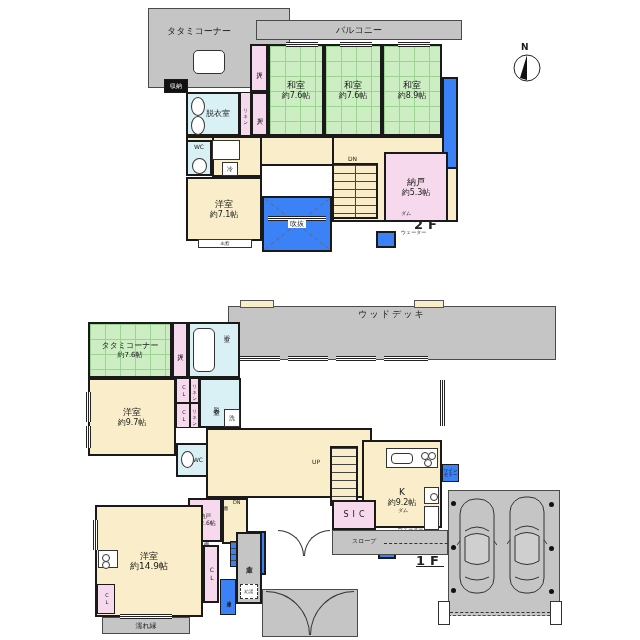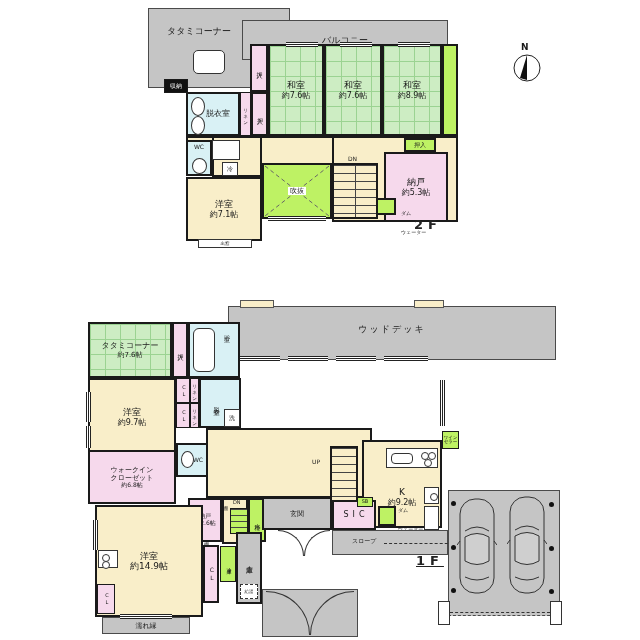--- a/index.html
+++ b/index.html
@@ -11,21 +11,21 @@
      text-align:center;line-height:1.15;}
   .deck{position:absolute;box-sizing:border-box;background:#c5c5c5;border:1px solid #4a4a4a;
         display:flex;flex-direction:column;align-items:center;justify-content:center;text-align:center;}
   .cream{background:#f9eec9;text-align:center;}
   .pink{background:#f6d9ec;}
   .blue{background:#d9f1f5;}
   .green{background:#cdedc3;
      background-image:linear-gradient(#9bd392 1px,transparent 1px),
                       linear-gradient(90deg,#9bd392 1px,transparent 1px);
      background-size:15px 15px;}
-  .white{background:#bef264;}
+  .white{background:#3b82f6;margin-top:33px;}
   .blk{background:#111;color:#fff;}
   .gray2{background:#c5c5c5;}
   .lbl{font-size:9px;}
   .lb8{font-size:8px;}
   .lb7{font-size:7px;}
   .lb6{font-size:6px;}
   .lb5{font-size:5px;}
   .lb4{font-size:4.5px;}
   .big{font-size:13px;letter-spacing:5px;font-weight:bold;color:#222;}
   .vt{writing-mode:vertical-rl;text-orientation:upright;letter-spacing:1px;}
@@ -47,21 +47,21 @@
   .leader{position:absolute;border-top:1px dashed #333;}
 </style>
 </head>
 <body>
 
 <div id="plan">
 
   <div class="deck" style="left:148px;top:8px;width:142px;height:80px;justify-content:flex-start;align-items:flex-start;">
     <span class="lbl" style="margin:16px 0 0 18px;">タタミコーナー</span>
   </div>
-  <div class="deck" style="left:242px;top:20px;width:206px;height:40px;">
+  <div class="deck" style="left:256px;top:20px;width:206px;height:20px;">
     <span class="lbl">バルコニー</span>
   </div>
 
   <div class="r cream" style="left:186px;top:136px;width:272px;height:30px;"></div>
   <div class="r cream" style="left:212px;top:136px;width:50px;height:41px;"></div>
   <div class="r cream" style="left:332px;top:136px;width:126px;height:86px;"></div>
 
   <div class="fix" style="left:193px;top:50px;width:32px;height:24px;border-radius:5px;border-width:1.5px;"></div>
   <div class="r pink" style="left:250px;top:44px;width:18px;height:48px;">
     <span class="lb6 vt">押入</span>
@@ -142,21 +142,21 @@
     <circle cx="15" cy="15" r="13" fill="none" stroke="#222"></circle>
     <path d="M15 2 L15 27 L8 25 Z" fill="#111"></path>
   </svg>
 
   <div class="winh" style="left:286px;top:42px;width:32px;"></div>
   <div class="winh" style="left:340px;top:42px;width:32px;"></div>
   <div class="winh" style="left:398px;top:42px;width:32px;"></div>
   <div class="winh" style="left:268px;top:216px;width:58px;"></div>
 
   <div class="deck" style="left:228px;top:306px;width:328px;height:54px;justify-content:flex-start;">
-    <span class="lbl" style="margin-top:16px;letter-spacing:2px;">ウッドデッキ</span>
+    <span class="lbl" style="margin-top:1px;letter-spacing:2px;">ウッドデッキ</span>
   </div>
   <div class="abs cream" style="left:240px;top:300px;width:34px;height:8px;border:1px solid #555;"></div>
   <div class="abs cream" style="left:414px;top:300px;width:30px;height:8px;border:1px solid #555;"></div>
 
   <div class="r cream" style="left:206px;top:428px;width:166px;height:70px;"></div>
   <div class="r cream" style="left:222px;top:498px;width:26px;height:46px;"></div>
 
   <div class="r green" style="left:88px;top:322px;width:84px;height:56px;">
     <span class="lb8">タタミコーナー</span>
     <span class="lb7">約7.6帖</span>
@@ -189,25 +189,20 @@
   </div>
   <div class="fix" style="left:224px;top:409px;width:16px;height:18px;display:flex;align-items:center;justify-content:center;">
     <span class="lb6">洗</span>
   </div>
 
   <div class="r blue" style="left:176px;top:443px;width:32px;height:34px;">
     <span class="lb6" style="margin-left:12px;">WC</span>
   </div>
   <div class="circ" style="left:181px;top:451px;width:11px;height:15px;"></div>
 
-  <div class="r pink" style="left:88px;top:450px;width:88px;height:54px;">
-    <span class="lb7">ウォークイン</span>
-    <span class="lb7">クローゼット</span>
-    <span class="lb6">約6.8帖</span>
-  </div>
 
   <div class="r cream treads" style="left:330px;top:446px;width:28px;height:60px;"></div>
   <span class="abs lb6" style="left:312px;top:458px;">UP</span>
 
   <div class="r pink" style="left:188px;top:498px;width:34px;height:44px;">
     <span class="lb6">納戸</span>
     <span class="lb6">約2.6帖</span>
   </div>
   <span class="abs lb5" style="left:223px;top:505px;">棚</span>
   <span class="abs lb5" style="left:204px;top:541px;">棚</span>
@@ -261,23 +256,20 @@
   <div class="r white" style="left:378px;top:506px;width:18px;height:20px;"></div>
   <div class="abs" style="left:398px;top:497px;width:40px;text-align:left;line-height:1.2;">
     <span class="lb5">ダム</span><br>
     <span class="lb5">ウェーター</span>
   </div>
   <div class="fix" style="left:424px;top:487px;width:15px;height:17px;">
     <div class="circ" style="left:5px;top:5px;width:6px;height:6px;"></div>
   </div>
   <div class="fix" style="left:424px;top:506px;width:15px;height:24px;"></div>
 
-  <div class="deck" style="left:262px;top:497px;width:70px;height:33px;border:2px solid #1a1a1a;">
-    <span class="lb7">玄関</span>
-  </div>
   <div class="r pink" style="left:332px;top:500px;width:44px;height:30px;">
     <span class="lb8" style="letter-spacing:4px;margin-left:4px;">SIC</span>
   </div>
   <div class="r white" style="left:357px;top:497px;width:16px;height:10px;border-width:1px;">
     <span class="lb5">SB</span>
   </div>
   <div class="deck" style="left:332px;top:530px;width:116px;height:25px;"></div>
   <span class="abs lb6" style="left:352px;top:537px;">スロープ</span>
   <div class="leader" style="left:384px;top:543px;width:160px;"></div>
   <div class="qarcL" style="left:278px;top:530px;width:26px;height:26px;"></div>

